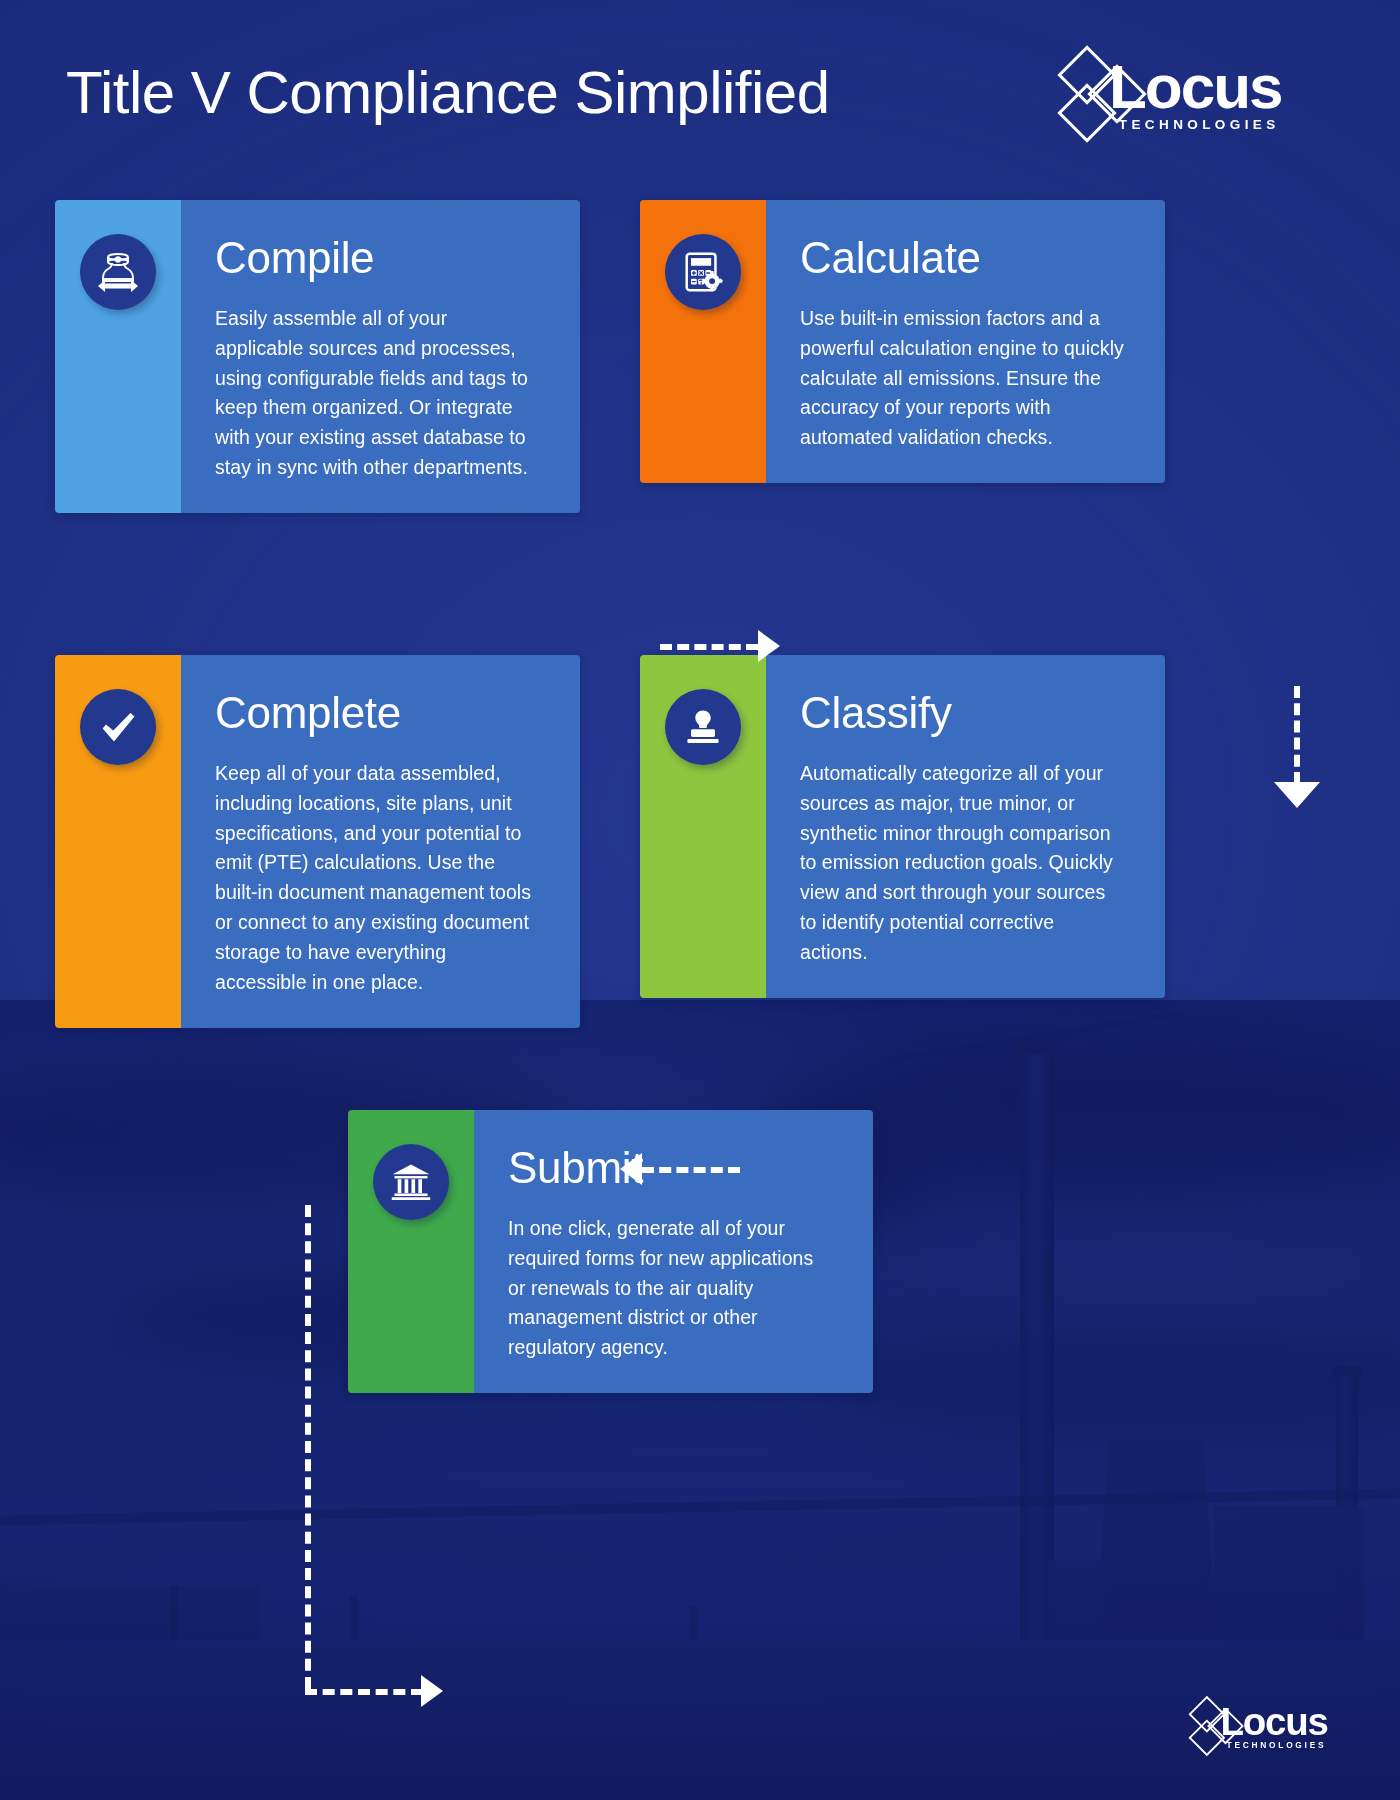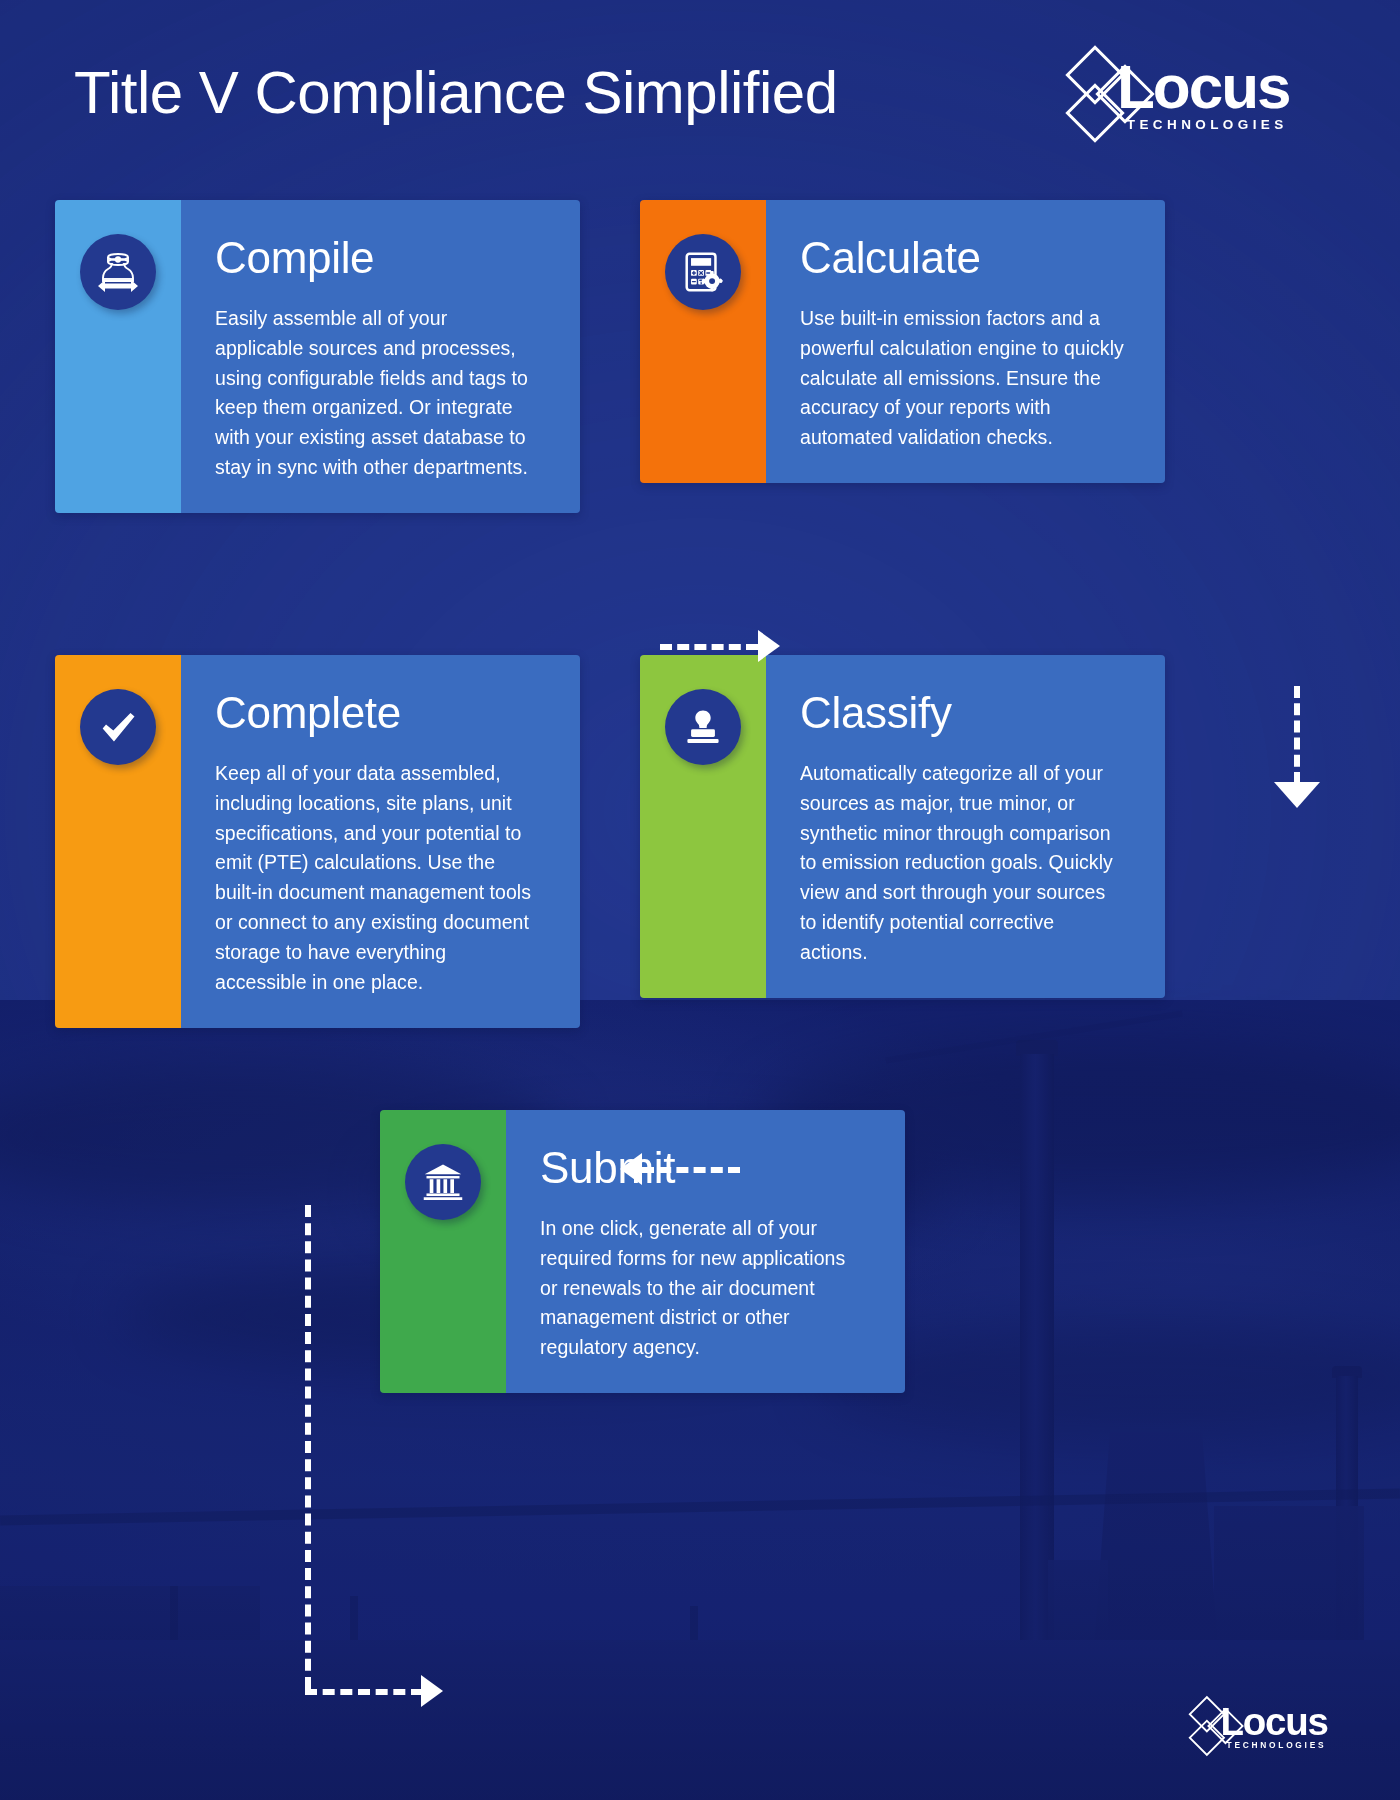--- a/index.html
+++ b/index.html
@@ -78,21 +78,21 @@
   #page {
     position: relative;
     z-index: 2;
     width: 1400px;
     height: 1800px;
   }
 
   
   #header {
     position: absolute;
-    left: 8px; top: 0;
+    left: 0; top: 0;
     width: 1165px; height: 180px;
   }
   #page-title {
     position: absolute;
     left: 66px; top: 58px;
     font-size: 60px;
     font-weight: 300;
     color: #FFFFFF;
     letter-spacing: -0.5px;
     white-space: nowrap;
@@ -191,21 +191,21 @@
     align-items: center;
     justify-content: center;
   }
   .icon-badge svg { display: block; }
 
   
   #card-compile   { left: 55px;  top: 200px;  width: 525px; }
   #card-calculate { left: 640px; top: 200px;  width: 525px; }
   #card-complete  { left: 55px;  top: 655px;  width: 525px; }
   #card-classify  { left: 640px; top: 655px;  width: 525px; }
-  #card-submit    { left: 348px; top: 1110px; width: 525px; margin-left: 32px; }
+  #card-submit    { left: 348px; top: 1110px; width: 525px; }
 
   #card-compile   .card-accent { width: 126px; background: #4FA3E3; }
   #card-calculate .card-accent { width: 126px; background: #F4720B; }
   #card-complete  .card-accent { width: 126px; background: #F79B12; }
   #card-classify  .card-accent { width: 126px; background: #8DC63F; }
   #card-submit    .card-accent { width: 126px; background: #3FA94C; }
 
   
   .conn { position: absolute; z-index: 3; }
   .dash-h {
@@ -398,21 +398,21 @@
             <rect x="24.5" y="21" width="4" height="15"></rect>
             <rect x="32" y="21" width="4" height="15"></rect>
             <rect x="6" y="36.5" width="36" height="2.8"></rect>
             <path d="M3 40.5 h42 v3.2 H3 z"></path>
           </g>
         </svg>
       </div>
     </div>
     <div class="card-body">
       <div class="card-title">Submit</div>
-      <div class="card-desc">In one click, generate all of your required forms for new applications or renewals to the air document management district or other regulatory agency.</div>
+      <div class="card-desc">In one click, generate all of your required forms for new applications or renewals to the air quality management district or other regulatory agency.</div>
     </div>
   </div>
 
   <div class="conn">
     <div class="dash-h" style="left:660px; top:644px; width:98px;"></div>
     <div class="tri tri-right" style="left:758px; top:630px;"></div>
   </div>
 
   <div class="conn">
     <div class="dash-v" style="left:1294px; top:686px; height:98px;"></div>

